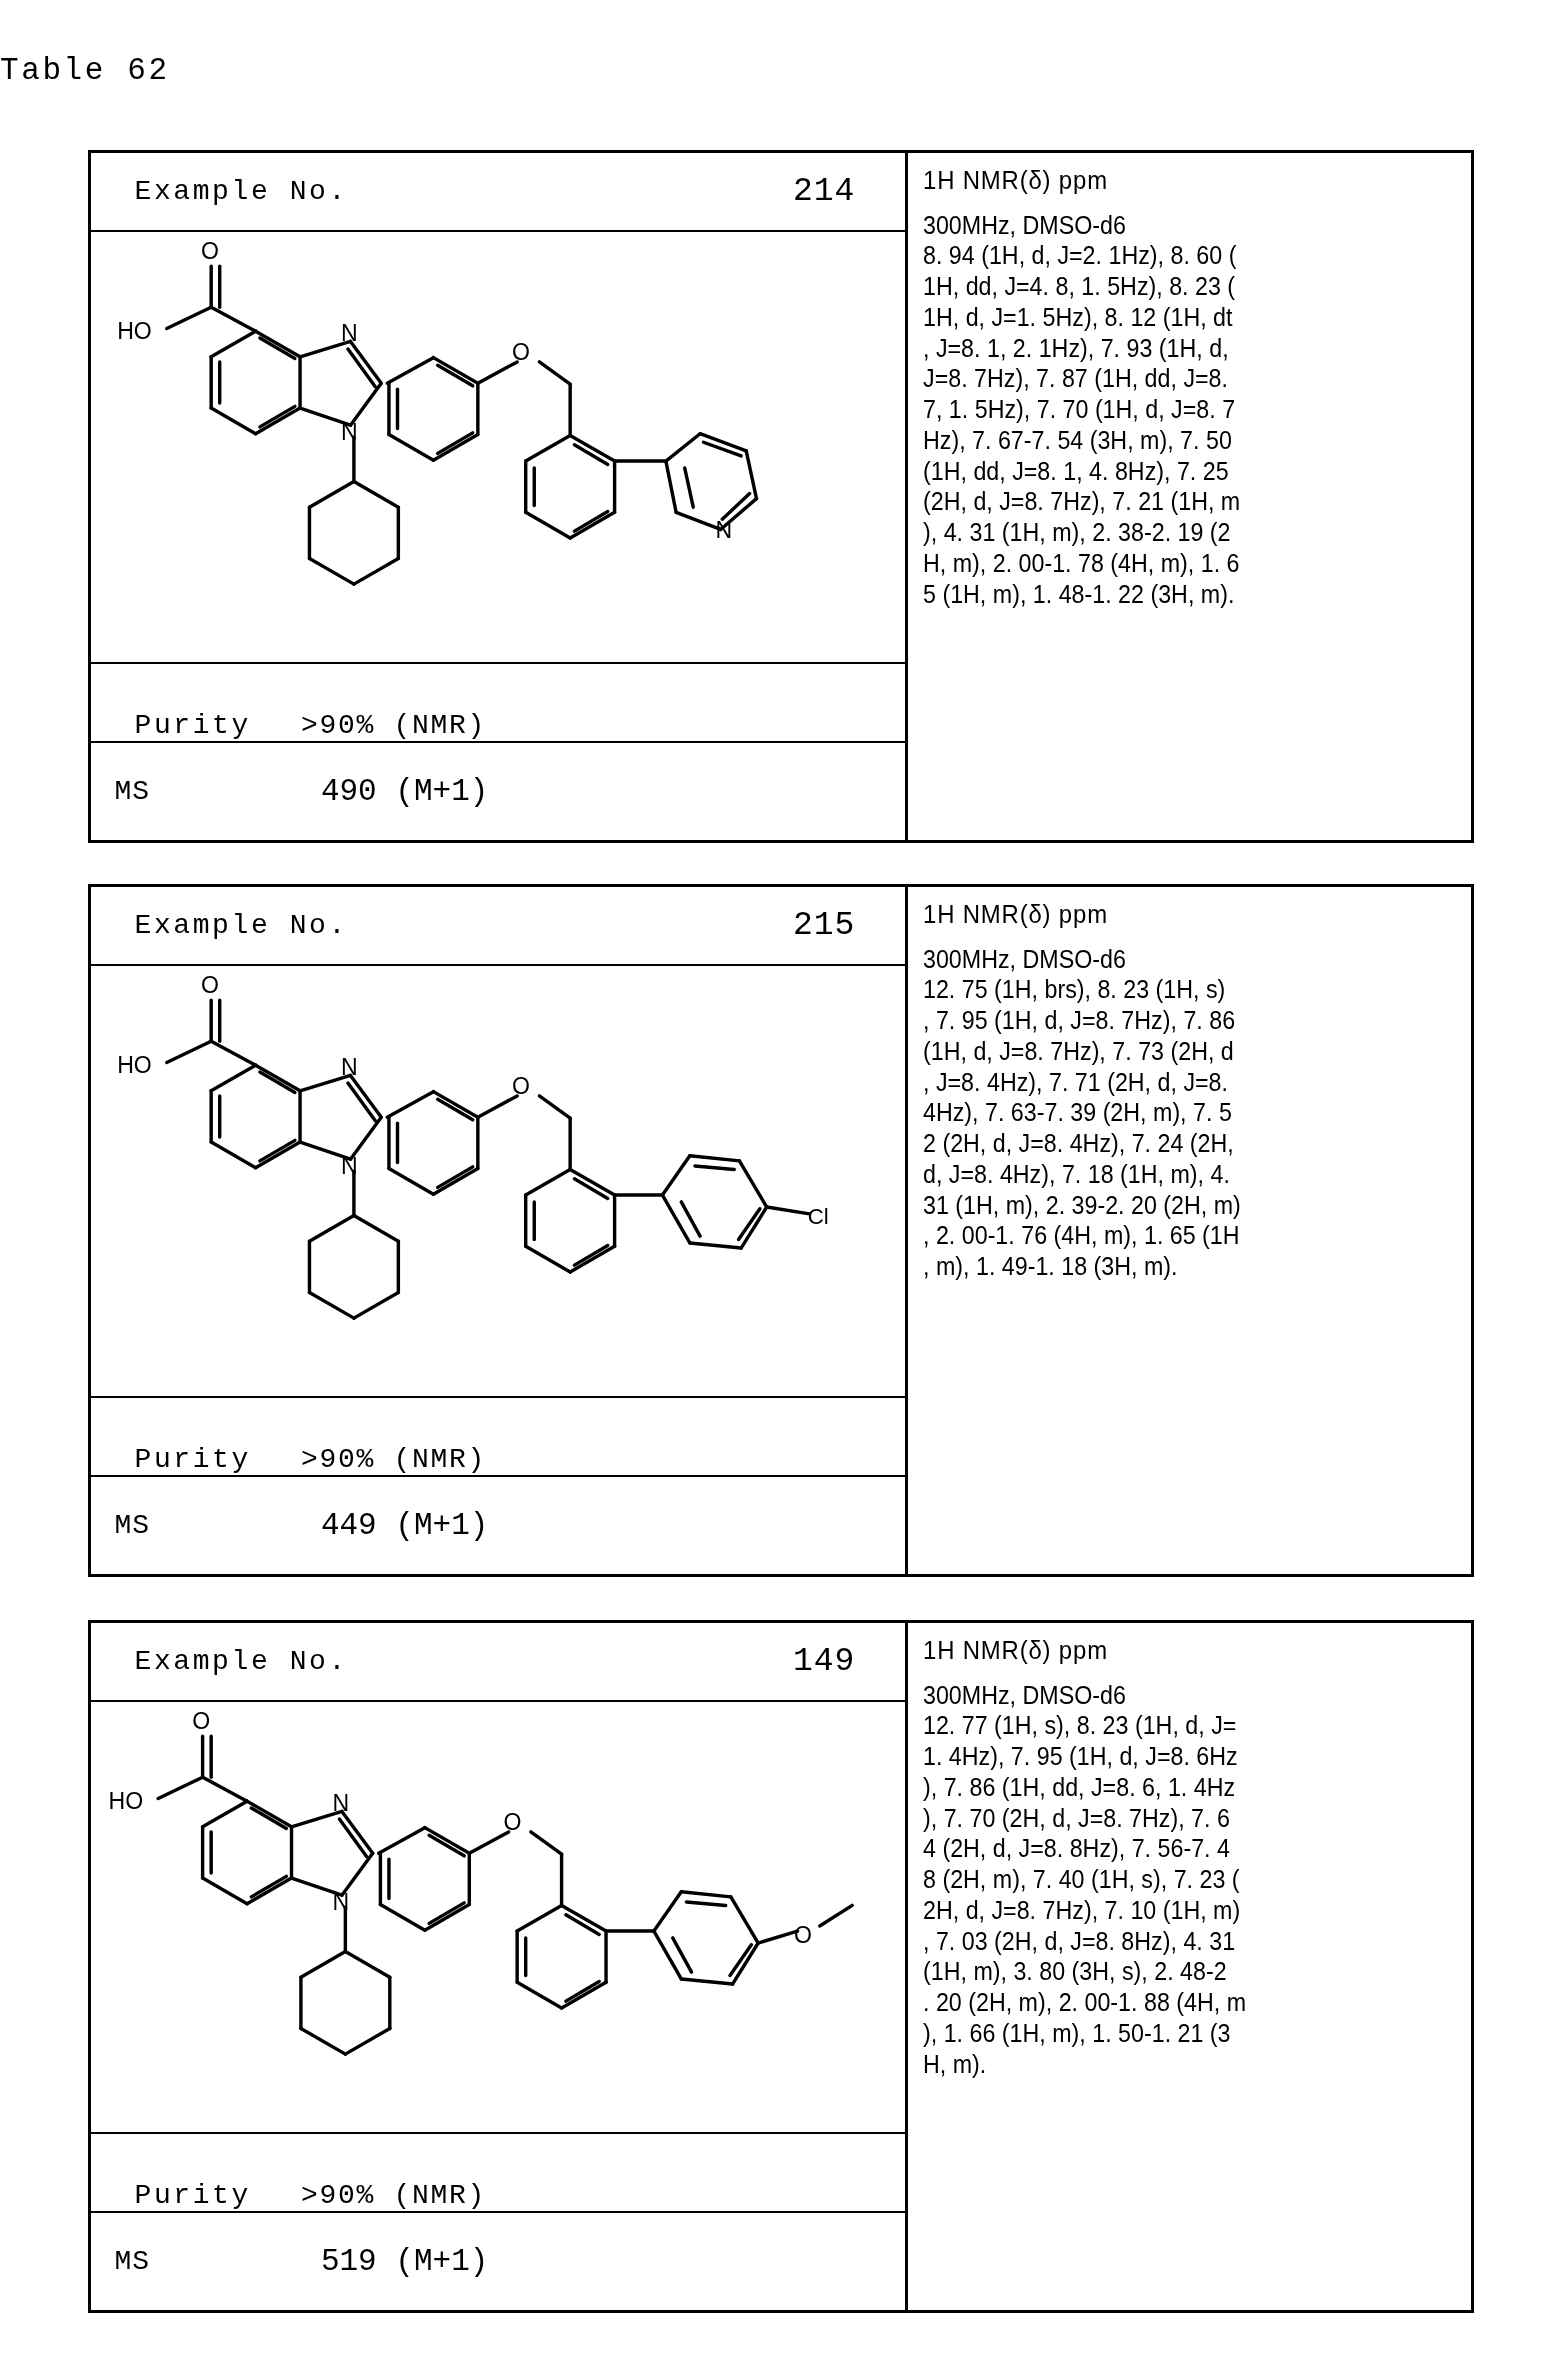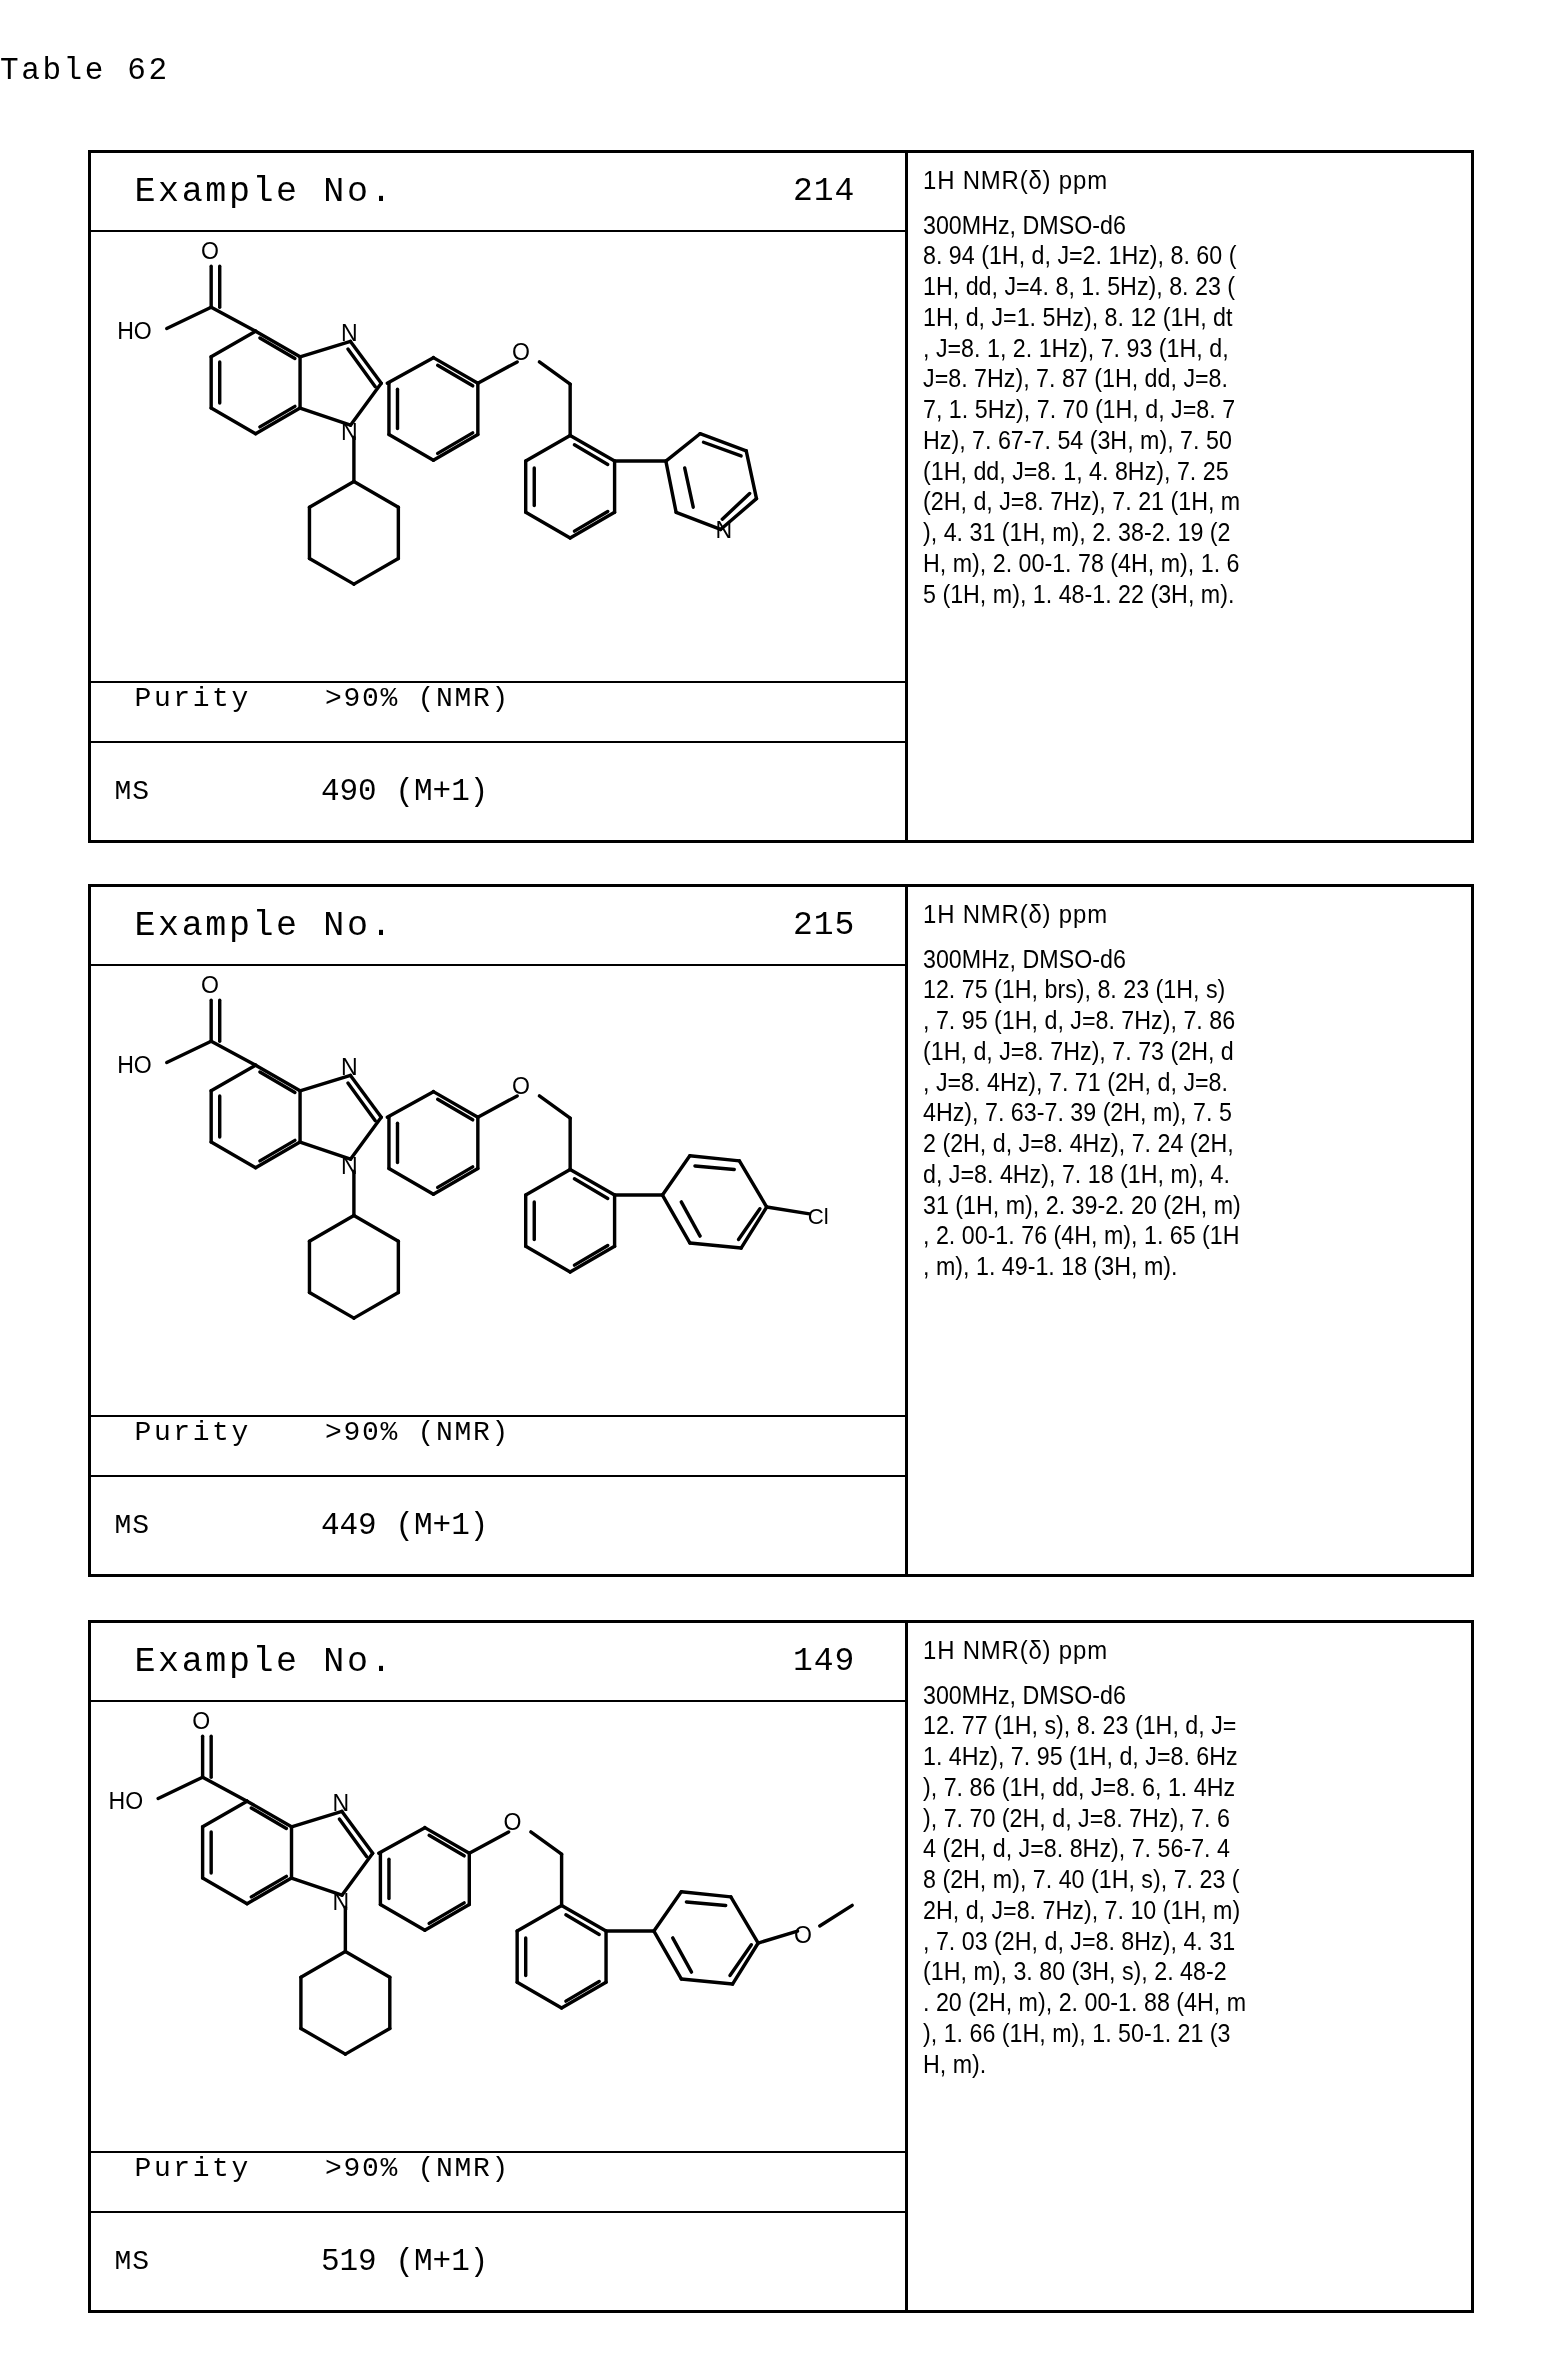--- a/index.html
+++ b/index.html
@@ -61,47 +61,46 @@
     border-bottom: 2.6px solid #000;
     box-sizing: border-box;
     display: flex;
     align-items: center;
     padding-left: 44px;
     padding-right: 34px;
     justify-content: space-between;
   }
   .row-example .lbl {
     font-family: "Liberation Mono", monospace;
-    font-size: 35px;
+    font-size: 28px;
     letter-spacing: 2.6px;
   }
   .row-example .num {
     font-family: "Liberation Mono", monospace;
     font-size: 33px;
     letter-spacing: 0.9px;
     padding-right: 15.4px;
   }
 
   .row-structure {
     flex: 1;
     border-bottom: 2.6px solid #000;
     box-sizing: border-box;
     position: relative;
     overflow: hidden;
   }
   .row-structure svg { display: block; }
 
   .row-purity {
-    height: 60px;
+    height: 79px;
     border-bottom: 2.6px solid #000;
     box-sizing: border-box;
     display: flex;
-    align-items: flex-start;
+    align-items: flex-end;
     padding-left: 44px;
-    gap: 24px;
   }
   .row-purity .lbl {
     font-family: "Liberation Mono", monospace;
     font-size: 28px;
     letter-spacing: 2.6px;
   }
   .row-purity .val {
     font-family: "Liberation Mono", monospace;
     font-size: 28px;
     letter-spacing: 1.7px;

